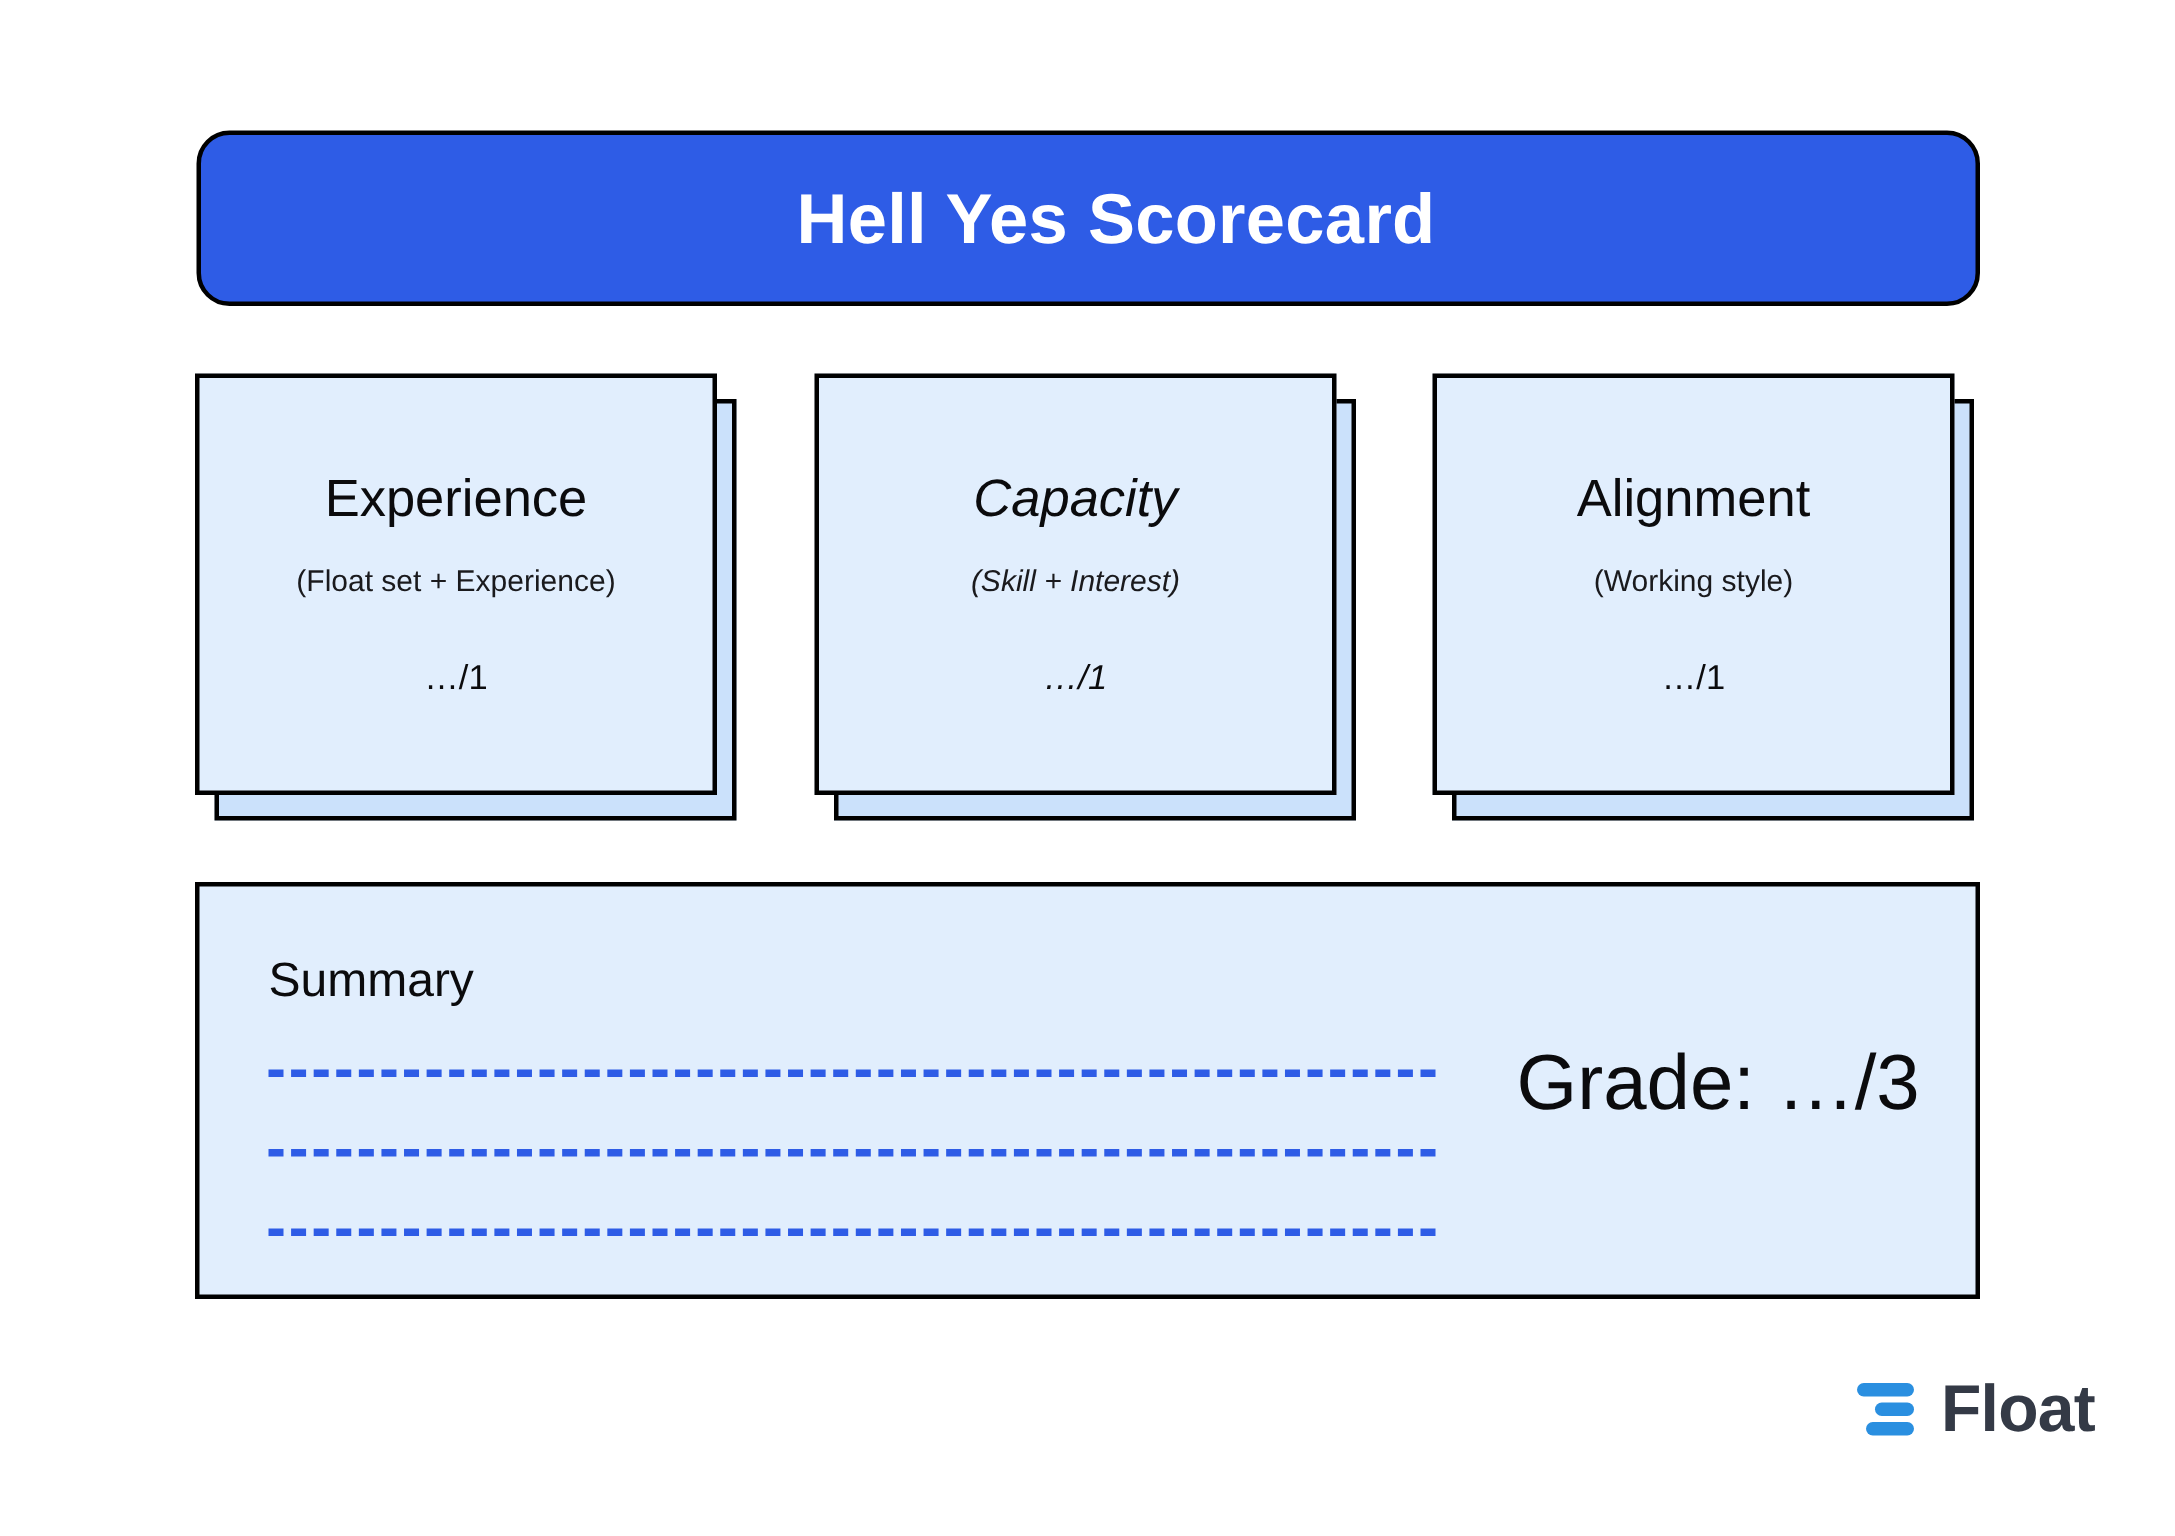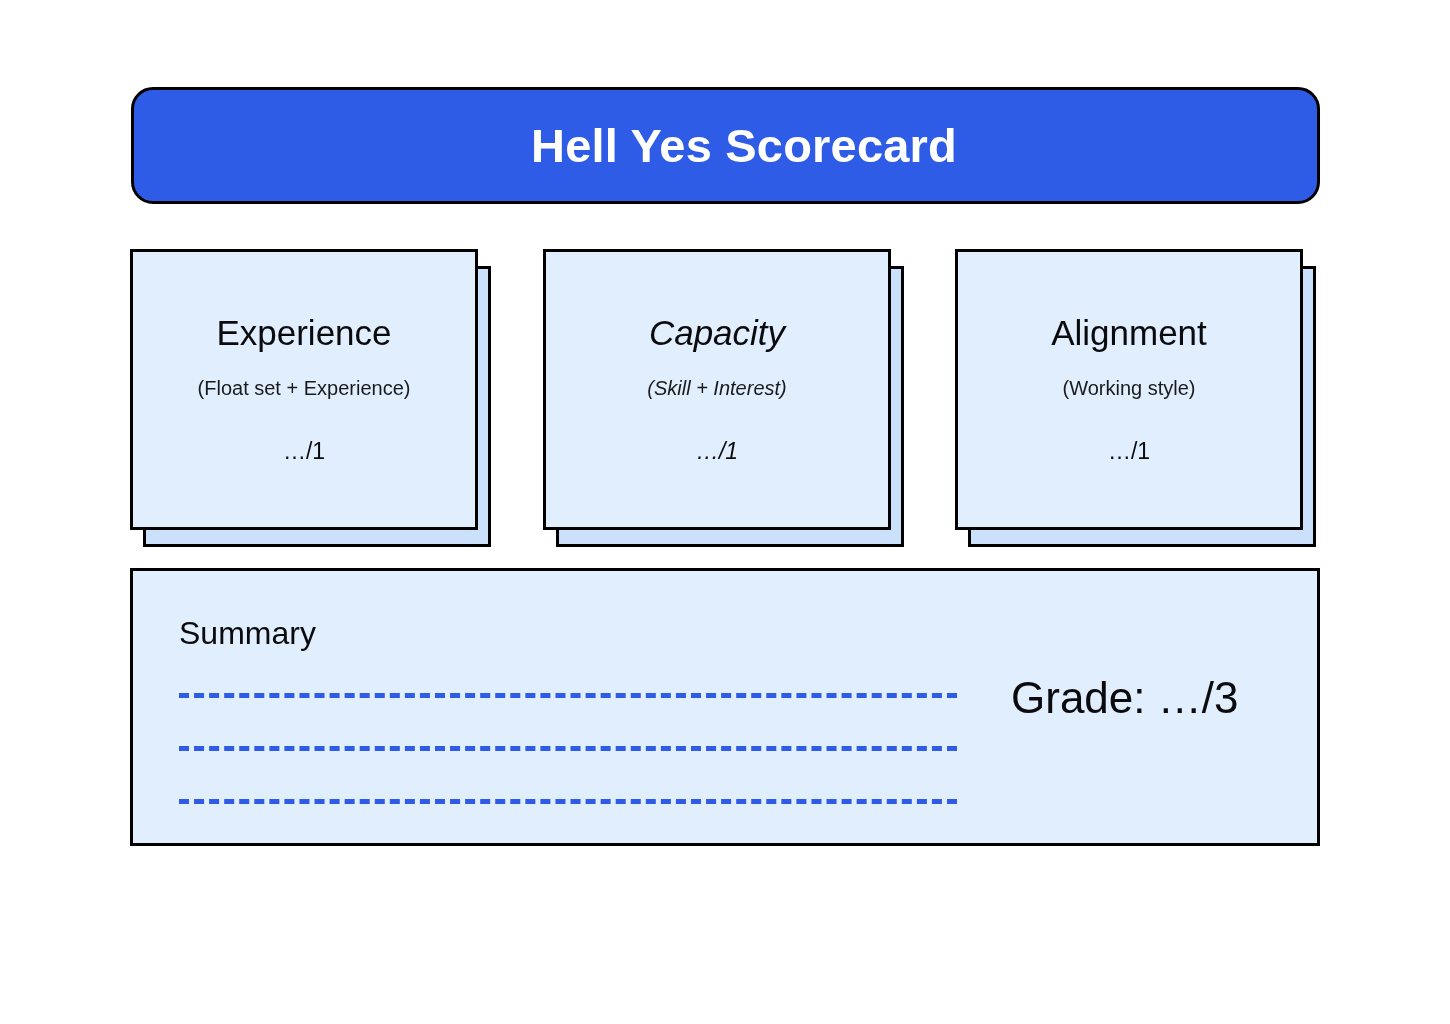--- a/index.html
+++ b/index.html
@@ -100,21 +100,21 @@
 
   
   #card-capability { left: 130px; top: 249px; }
   #card-capacity   { left: 543px; top: 249px; font-style: italic; }
   #card-alignment  { left: 955px; top: 249px; }
 
   
   .summary-panel {
     position: absolute;
     left: 130px;
-    top: 568px;
+    top: 588px;
     width: 1190px;
     height: 278px;
     background: #e1eefd;
     border: 3px solid #000000;
     box-sizing: border-box;
   }
   .summary-label {
     position: absolute;
     left: 46px;
     top: 46px;
@@ -135,21 +135,21 @@
     border-top: 5px dashed #2e5ce6;
     margin-bottom: 48px;
   }
   .summary-line.l1 { width: 778px; }
   .summary-line.l2 { width: 778px; }
   .summary-line.l3 { width: 778px; }
   .grade-text {
     position: absolute;
     left: 878px;
     top: 105px;
-    font-size: 44px;
+    font-size: 52px;
     font-weight: normal;
     color: #0b0b0d;
     line-height: 1;
     white-space: nowrap;
   }
 
   
   .float-logo {
     position: absolute;
     left: 1238px;
@@ -221,14 +221,22 @@
 
     <div class="summary-lines">
       <div class="summary-line l1"></div>
       <div class="summary-line l2"></div>
       <div class="summary-line l3"></div>
     </div>
 
     <div class="grade-text">Grade: …/3</div>
   </div>
 
+  <div class="float-logo">
+    <div class="logo-mark">
+      <div class="logo-bar b1"></div>
+      <div class="logo-bar b2"></div>
+      <div class="logo-bar b3"></div>
+    </div>
+    <div class="logo-word">Float</div>
+  </div>
 
 </div>
 
 </body></html>

